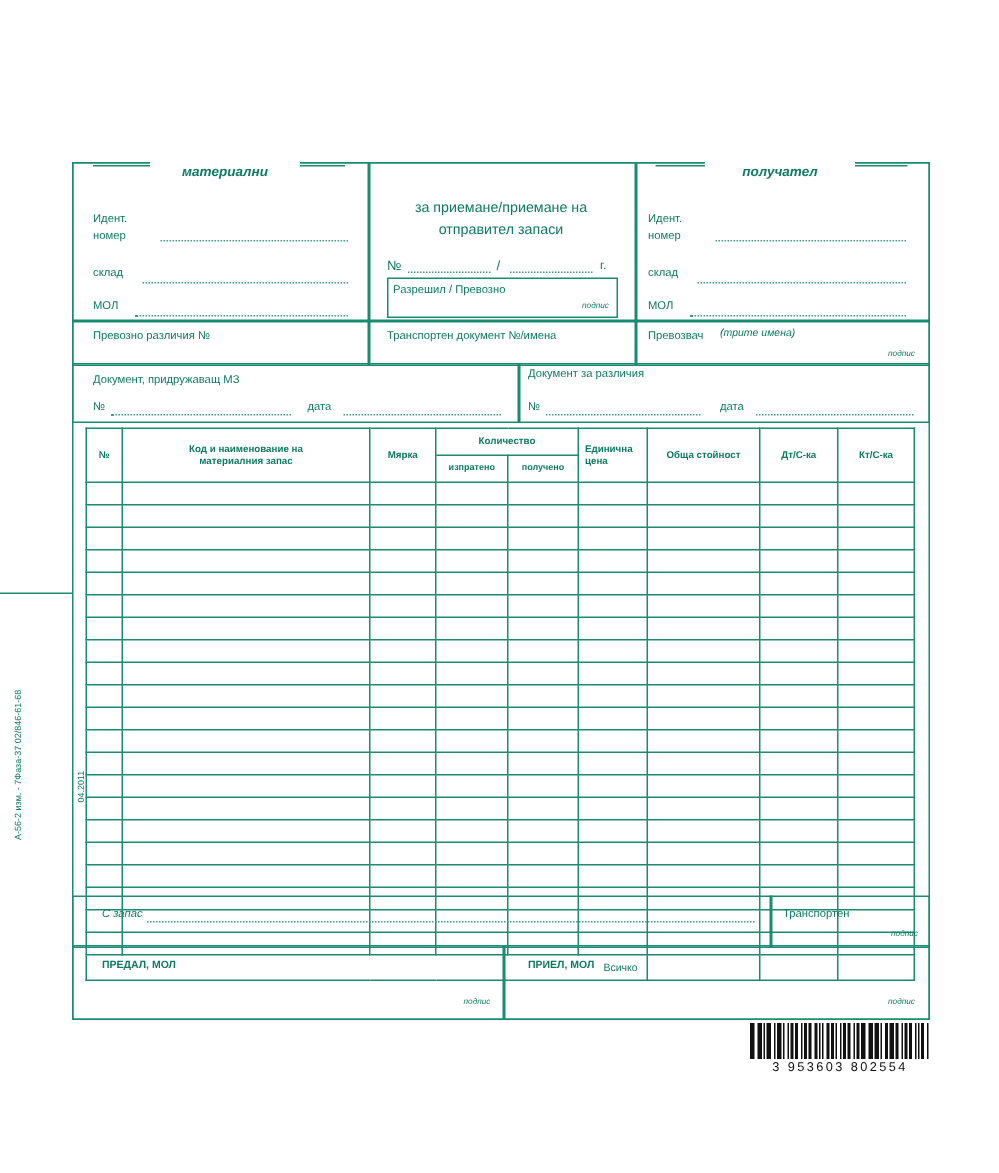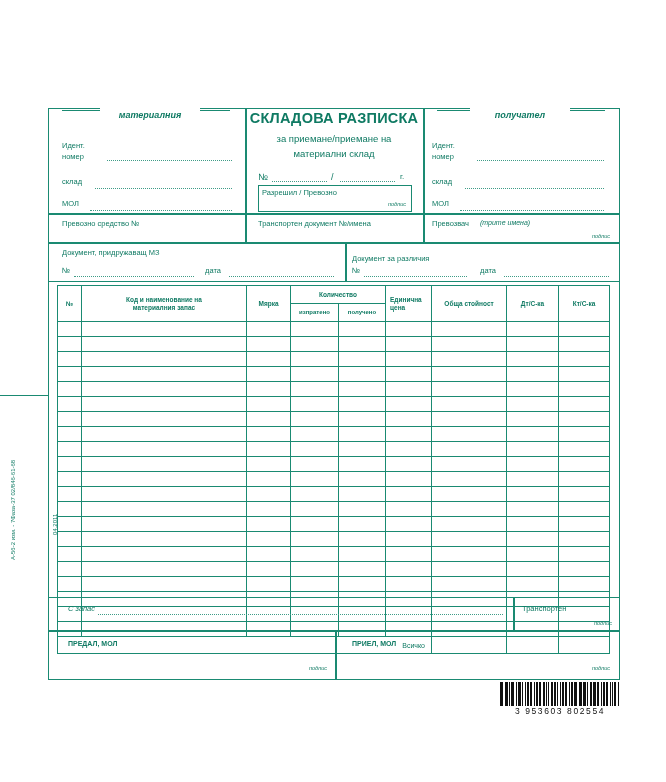--- a/index.html
+++ b/index.html
@@ -22,21 +22,21 @@
 
   <div class="g bd" style="left:48px;top:108px;width:570px;height:570px;"></div>
 
   <div class="g bd" style="left:48px;top:108px;width:197px;height:105px;"></div>
 
   <div class="g bd" style="left:245px;top:108px;width:178px;height:105px;"></div>
 
   <div class="g bd" style="left:423px;top:108px;width:195px;height:105px;"></div>
 
   <div class="g" style="left:100px;top:104px;width:100px;height:14px;background:#fff;text-align:center;">
-    <span style="font-size:9px;font-weight:bold;font-style:italic;color:#0f7a63;">материалния</span>
+    <span style="font-size:9px;font-weight:bold;font-style:italic;color:#0f7a63;">материални</span>
   </div>
   <div class="g" style="left:470px;top:104px;width:100px;height:14px;background:#fff;text-align:center;">
     <span style="font-size:9px;font-weight:bold;font-style:italic;color:#0f7a63;">получател</span>
   </div>
 
   <div class="line" style="left:62px;top:110px;width:38px;height:1px;"></div>
   <div class="line" style="left:200px;top:110px;width:30px;height:1px;"></div>
   <div class="line" style="left:437px;top:110px;width:33px;height:1px;"></div>
   <div class="line" style="left:570px;top:110px;width:35px;height:1px;"></div>
 
@@ -45,23 +45,22 @@
     <div>номер</div>
   </div>
   <div class="g dots" style="left:107px;top:150px;width:125px;height:10px;"></div>
 
   <div class="g t" style="left:62px;top:177px;">склад</div>
   <div class="g dots" style="left:95px;top:178px;width:137px;height:10px;"></div>
 
   <div class="g t" style="left:62px;top:199px;">МОЛ</div>
   <div class="g dots" style="left:90px;top:200px;width:142px;height:10px;"></div>
 
-  <div class="g" style="left:245px;top:110px;width:178px;text-align:center;font-size:14.5px;font-weight:bold;color:#0f7a63;letter-spacing:0.2px;">СКЛАДОВА РАЗПИСКА</div>
   <div class="g" style="left:245px;top:133px;width:178px;text-align:center;font-size:9.5px;color:#0f7a63;">за приемане/приемане на</div>
-  <div class="g" style="left:245px;top:148px;width:178px;text-align:center;font-size:9.5px;color:#0f7a63;">материални склад</div>
+  <div class="g" style="left:245px;top:148px;width:178px;text-align:center;font-size:9.5px;color:#0f7a63;">отправител запаси</div>
 
   <div class="g t" style="left:258px;top:172px;font-size:9px;">№</div>
   <div class="g dots" style="left:272px;top:180px;width:55px;height:1px;"></div>
   <div class="g t" style="left:331px;top:172px;font-size:9px;">/</div>
   <div class="g dots" style="left:340px;top:180px;width:55px;height:1px;"></div>
   <div class="g t" style="left:400px;top:172px;font-size:8px;">г.</div>
 
   <div class="g bd" style="left:258px;top:185px;width:152px;height:25px;"></div>
   <div class="g t" style="left:262px;top:188px;">Разрешил / Превозно</div>
   <div class="g sig" style="left:330px;top:201px;width:76px;">подпис</div>
@@ -72,39 +71,39 @@
   </div>
   <div class="g dots" style="left:477px;top:150px;width:127px;height:10px;"></div>
 
   <div class="g t" style="left:432px;top:177px;">склад</div>
   <div class="g dots" style="left:465px;top:178px;width:139px;height:10px;"></div>
 
   <div class="g t" style="left:432px;top:199px;">МОЛ</div>
   <div class="g dots" style="left:460px;top:200px;width:144px;height:10px;"></div>
 
   <div class="g bd" style="left:48px;top:213px;width:197px;height:29px;"></div>
-  <div class="g t" style="left:62px;top:219px;">Превозно средство №</div>
+  <div class="g t" style="left:62px;top:219px;">Превозно различия №</div>
 
   <div class="g bd" style="left:245px;top:213px;width:178px;height:29px;"></div>
   <div class="g t" style="left:258px;top:219px;">Транспортен документ №/имена</div>
 
   <div class="g bd" style="left:423px;top:213px;width:195px;height:29px;"></div>
   <div class="g t" style="left:432px;top:219px;">Превозвач</div>
   <div class="g t" style="left:480px;top:219px;font-style:italic;font-size:7px;">(трите имена)</div>
   <div class="g sig" style="left:530px;top:233px;width:80px;">подпис</div>
 
   <div class="g bd" style="left:48px;top:242px;width:297px;height:38px;"></div>
   <div class="g t" style="left:62px;top:248px;">Документ, придружаващ МЗ</div>
   <div class="g t" style="left:62px;top:266px;">№</div>
   <div class="g dots" style="left:74px;top:268px;width:120px;height:8px;"></div>
   <div class="g t" style="left:205px;top:266px;">дата</div>
   <div class="g dots" style="left:229px;top:268px;width:105px;height:8px;"></div>
 
   <div class="g bd" style="left:345px;top:242px;width:273px;height:38px;"></div>
-  <div class="g t" style="left:352px;top:254px;text-align:right;">Документ за различия</div>
+  <div class="g t" style="left:352px;top:244px;text-align:right;">Документ за различия</div>
   <div class="g t" style="left:352px;top:266px;">№</div>
   <div class="g dots" style="left:364px;top:268px;width:103px;height:8px;"></div>
   <div class="g t" style="left:480px;top:266px;">дата</div>
   <div class="g dots" style="left:504px;top:268px;width:105px;height:8px;"></div>
 
   <div class="g" style="left:57px;top:285px;width:552px;height:308px;">
     <table style="border-collapse:collapse;width:552px;table-layout:fixed;">
       <colgroup>
         <col style="width:24px;">
           <col style="width:165px;">

